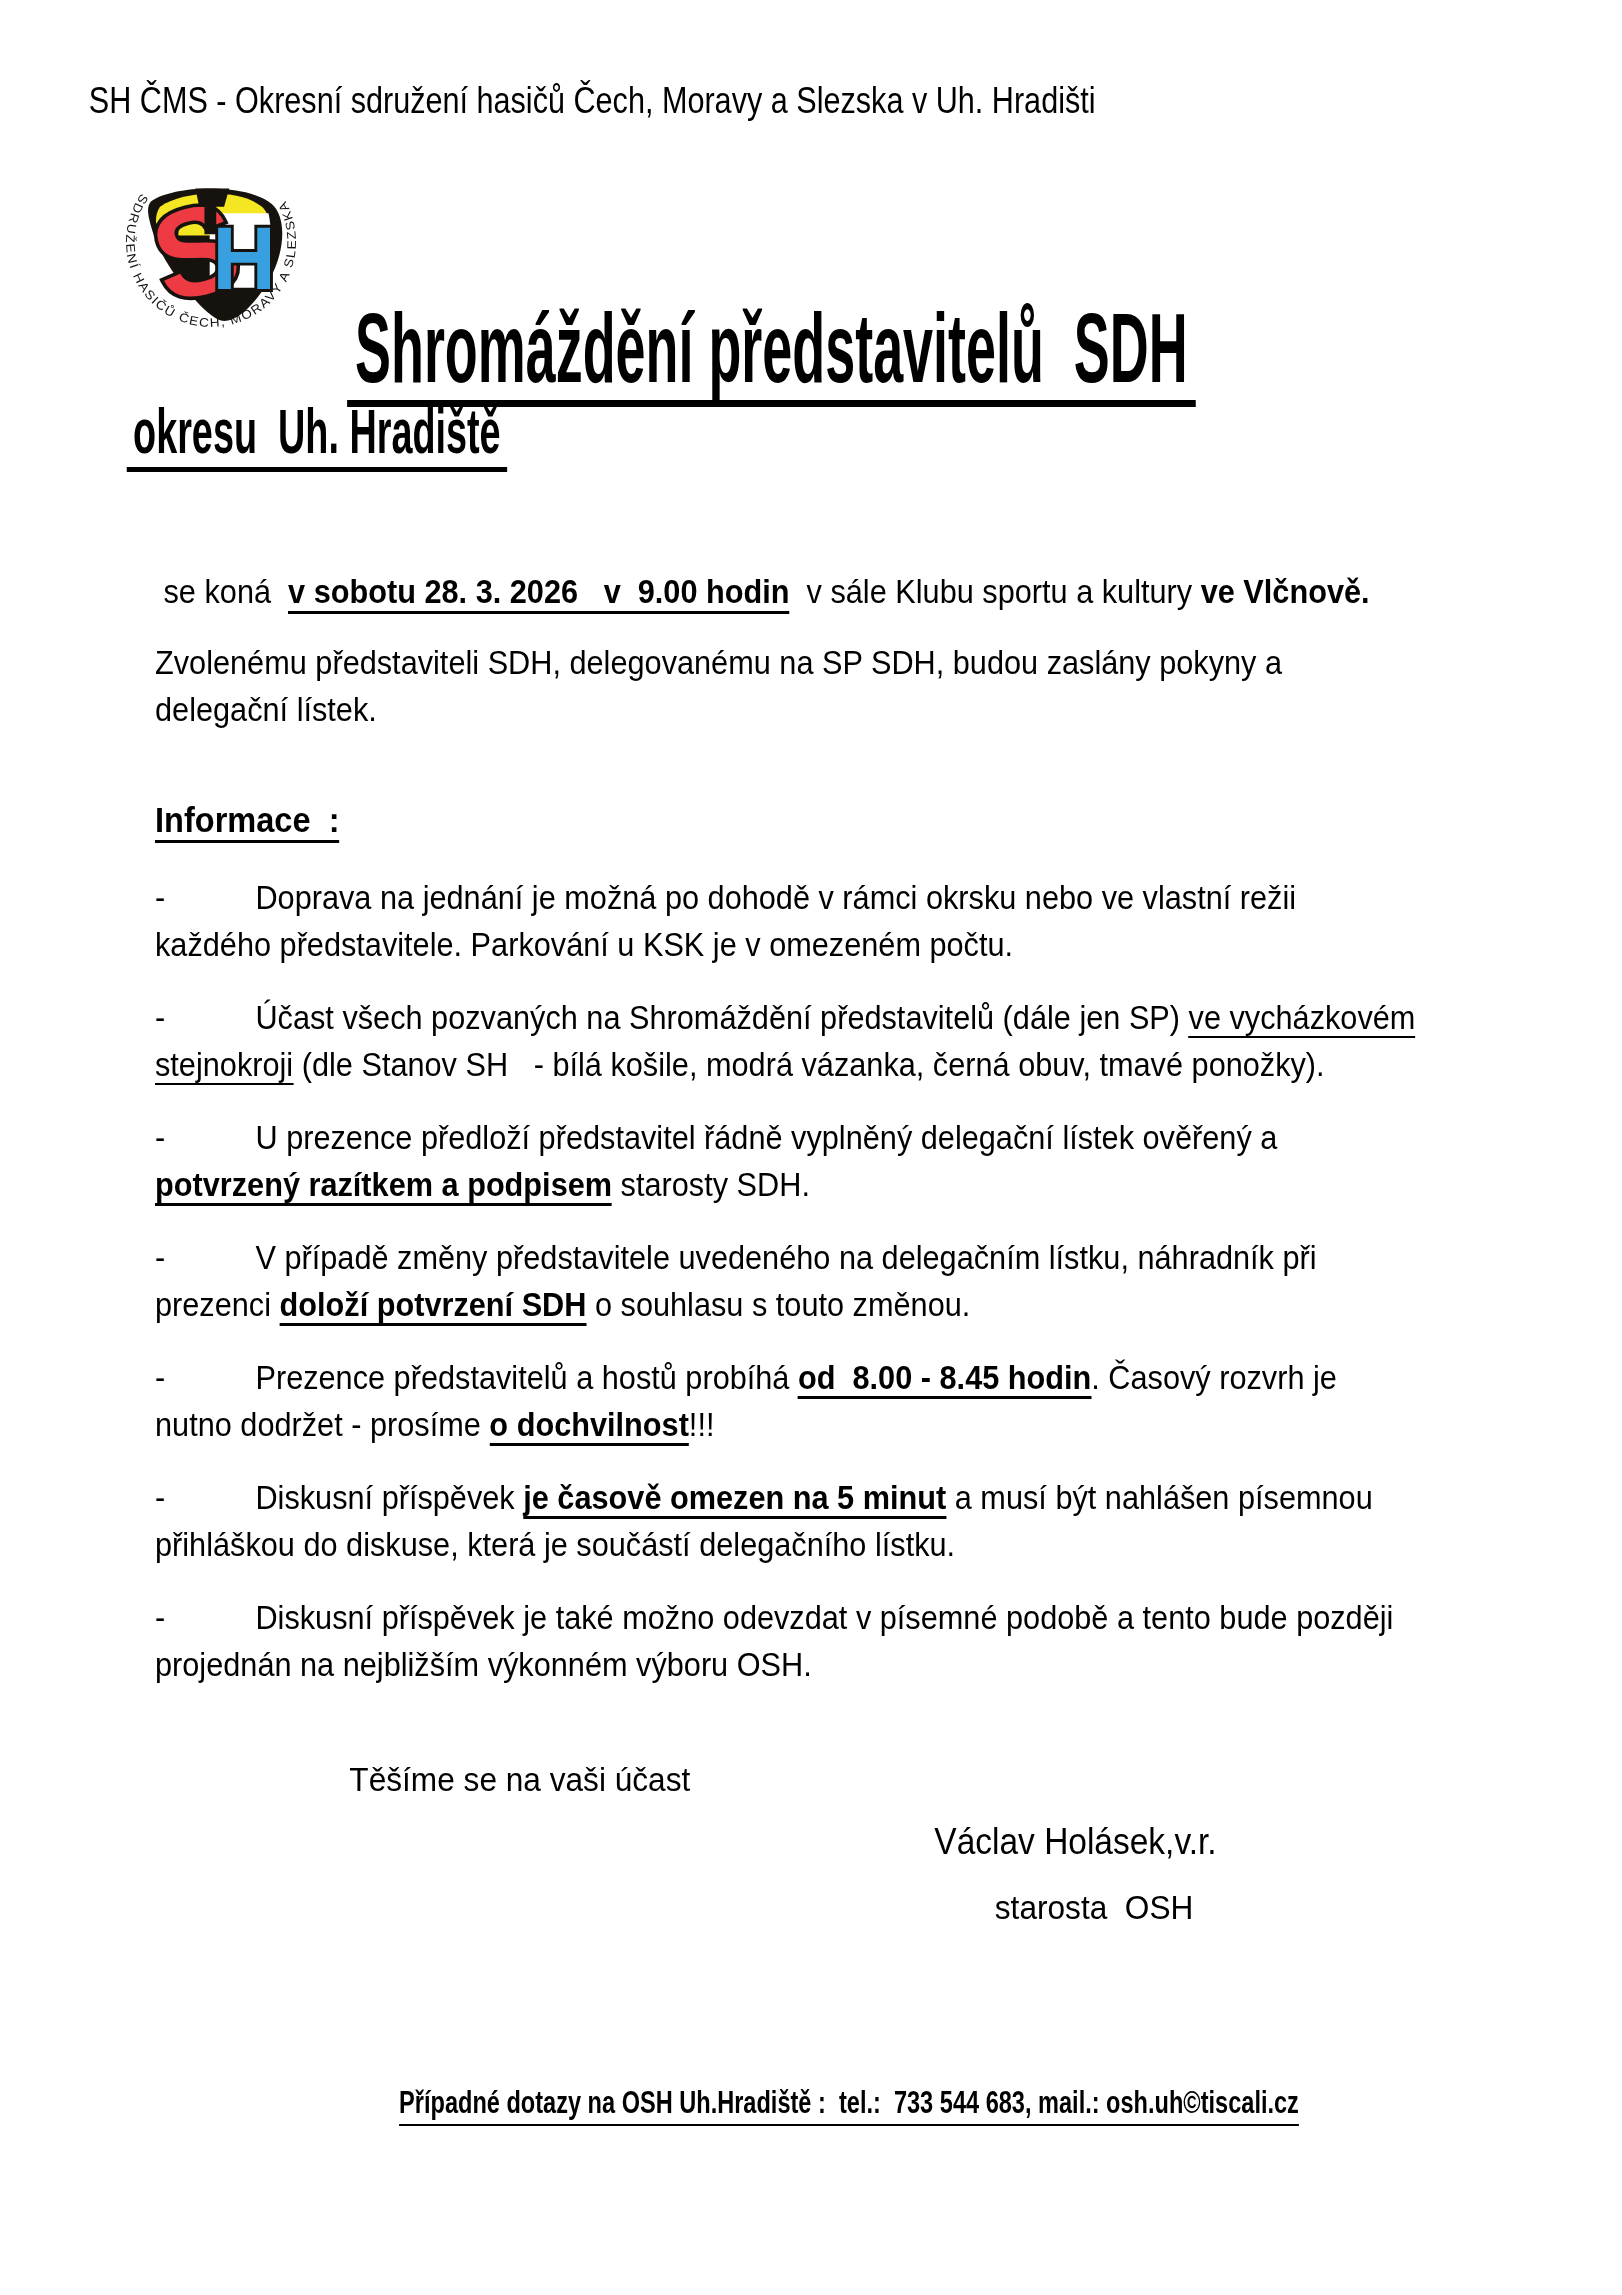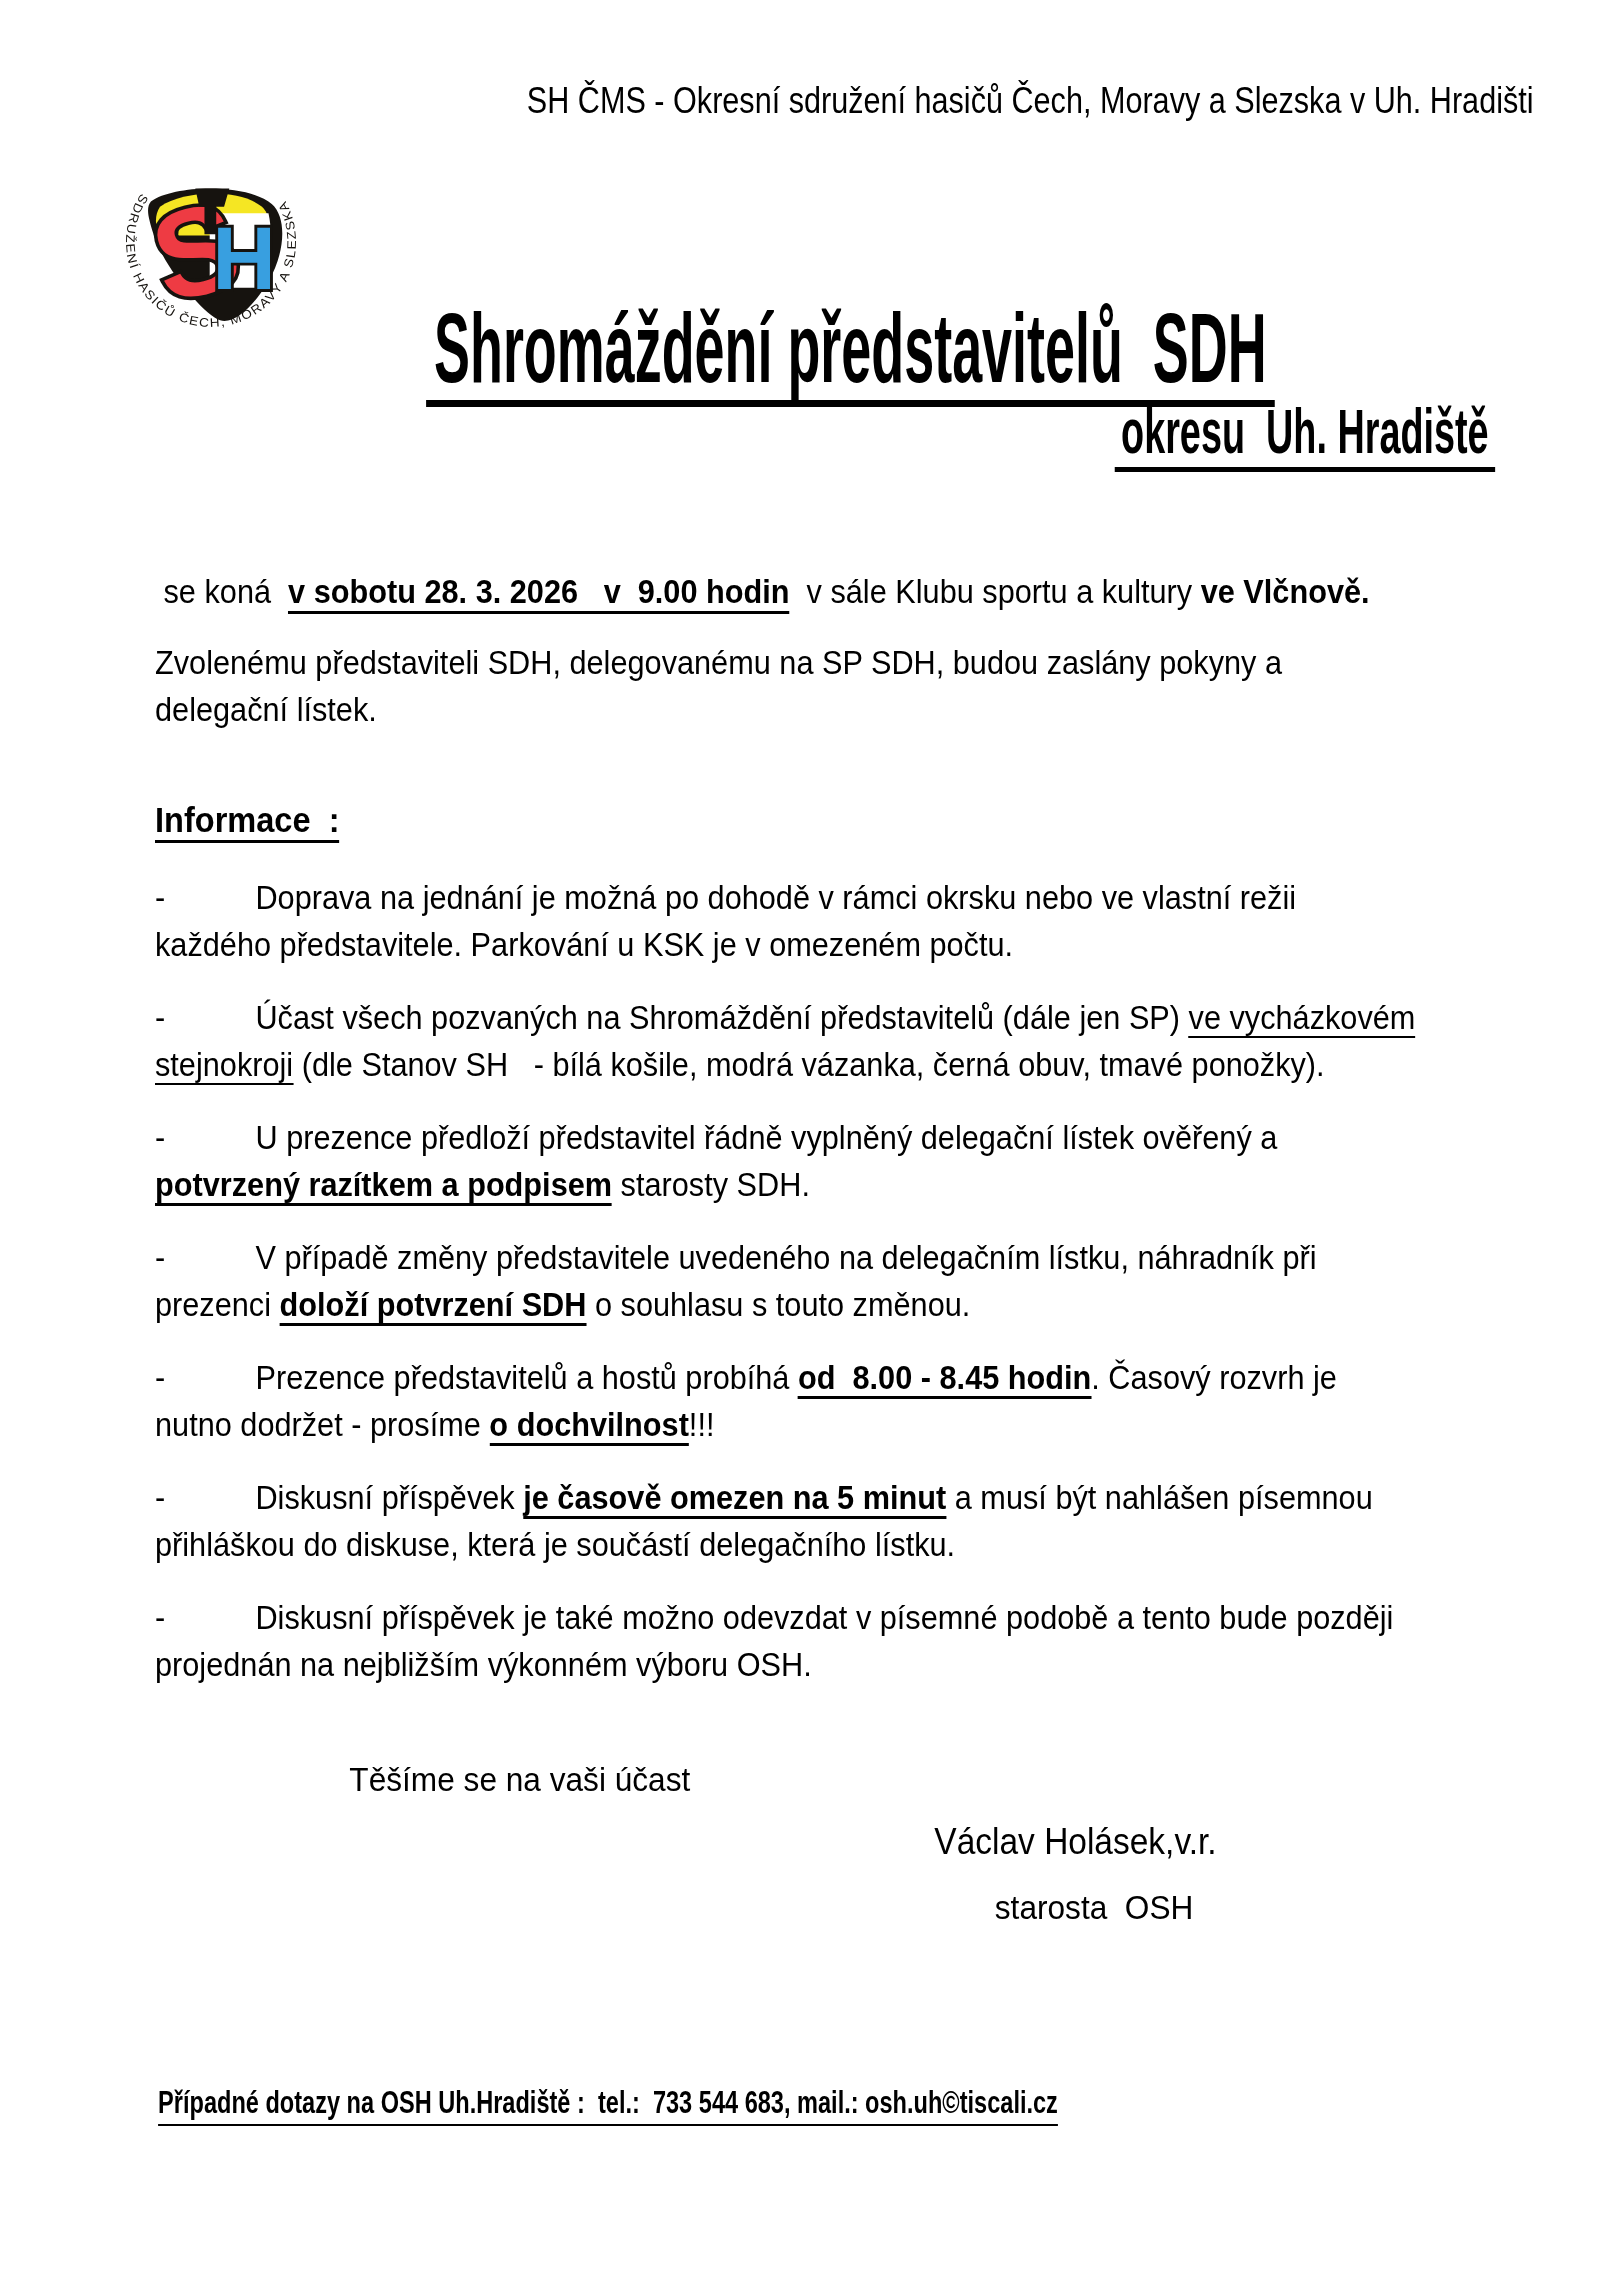--- a/index.html
+++ b/index.html
@@ -1,21 +1,21 @@
 <!DOCTYPE html>
 <html style="font-size:10.5px"><head>
 <meta charset="utf-8">
 <title>SH ČMS — Shromáždění představitelů SDH</title>
 <style>
   html, body { margin:0; padding:0; background:#ffffff; }
   body {
     width:1622px; height:2295px; position:relative; overflow:hidden;
     font-family:"Liberation Sans", sans-serif; color:#000;
   }
-  .center-row { position:absolute; left:0; width:1622px; text-align:right; }
+  .center-row { position:absolute; left:0; width:1622px; text-align:left; }
   .hdr-span {
     display:inline-block; font-size:36px; white-space:pre;
     transform:scaleX(0.85); transform-origin:50% 50%;
   }
   .title-span {
     display:inline-block; font-size:98px; font-weight:700; line-height:1; white-space:pre;
     transform:scaleX(0.55); transform-origin:50% 50%;
     border-bottom:7.2px solid #000; padding:0 14.4px 2.6px 14.4px;
   }
   .subtitle-span {
@@ -37,21 +37,21 @@
   .bullet      { margin-top:26px !important; }
   .bullet-first{ margin-top:31px !important; }
   .closing     { margin-top:68px !important; padding-left:209px; font-size:34px; }
   .sig-name    { margin-top:15.7px !important; padding-left:838px; font-size:36px; }
   .sig-role    { margin-top:18.3px !important; padding-left:903px; font-size:34px; }
 
   .doc-body span.b, .intro span.b { font-weight:700; }
   .doc-body span.u, .intro span.u { border-bottom:2.6px solid #000; padding-bottom:0.7px; }
   .doc-body span.b.u, .intro span.b.u { border-bottom-width:3.3px; }
 
-  .footer-row { position:absolute; left:16px; top:2085px; width:1441px; text-align:left; }
+  .footer-row { position:absolute; left:0; top:2085px; width:1441px; text-align:right; }
   .footer-span {
     display:inline-block; font-size:31px; font-weight:700; white-space:pre;
     transform:scaleX(0.76); transform-origin:50% 50%;
     border-bottom:2.6px solid #000; padding-bottom:3.3px;
   }
   svg text { font-family:"Liberation Sans", sans-serif; }
 </style>
 </head>
 <body>
 

